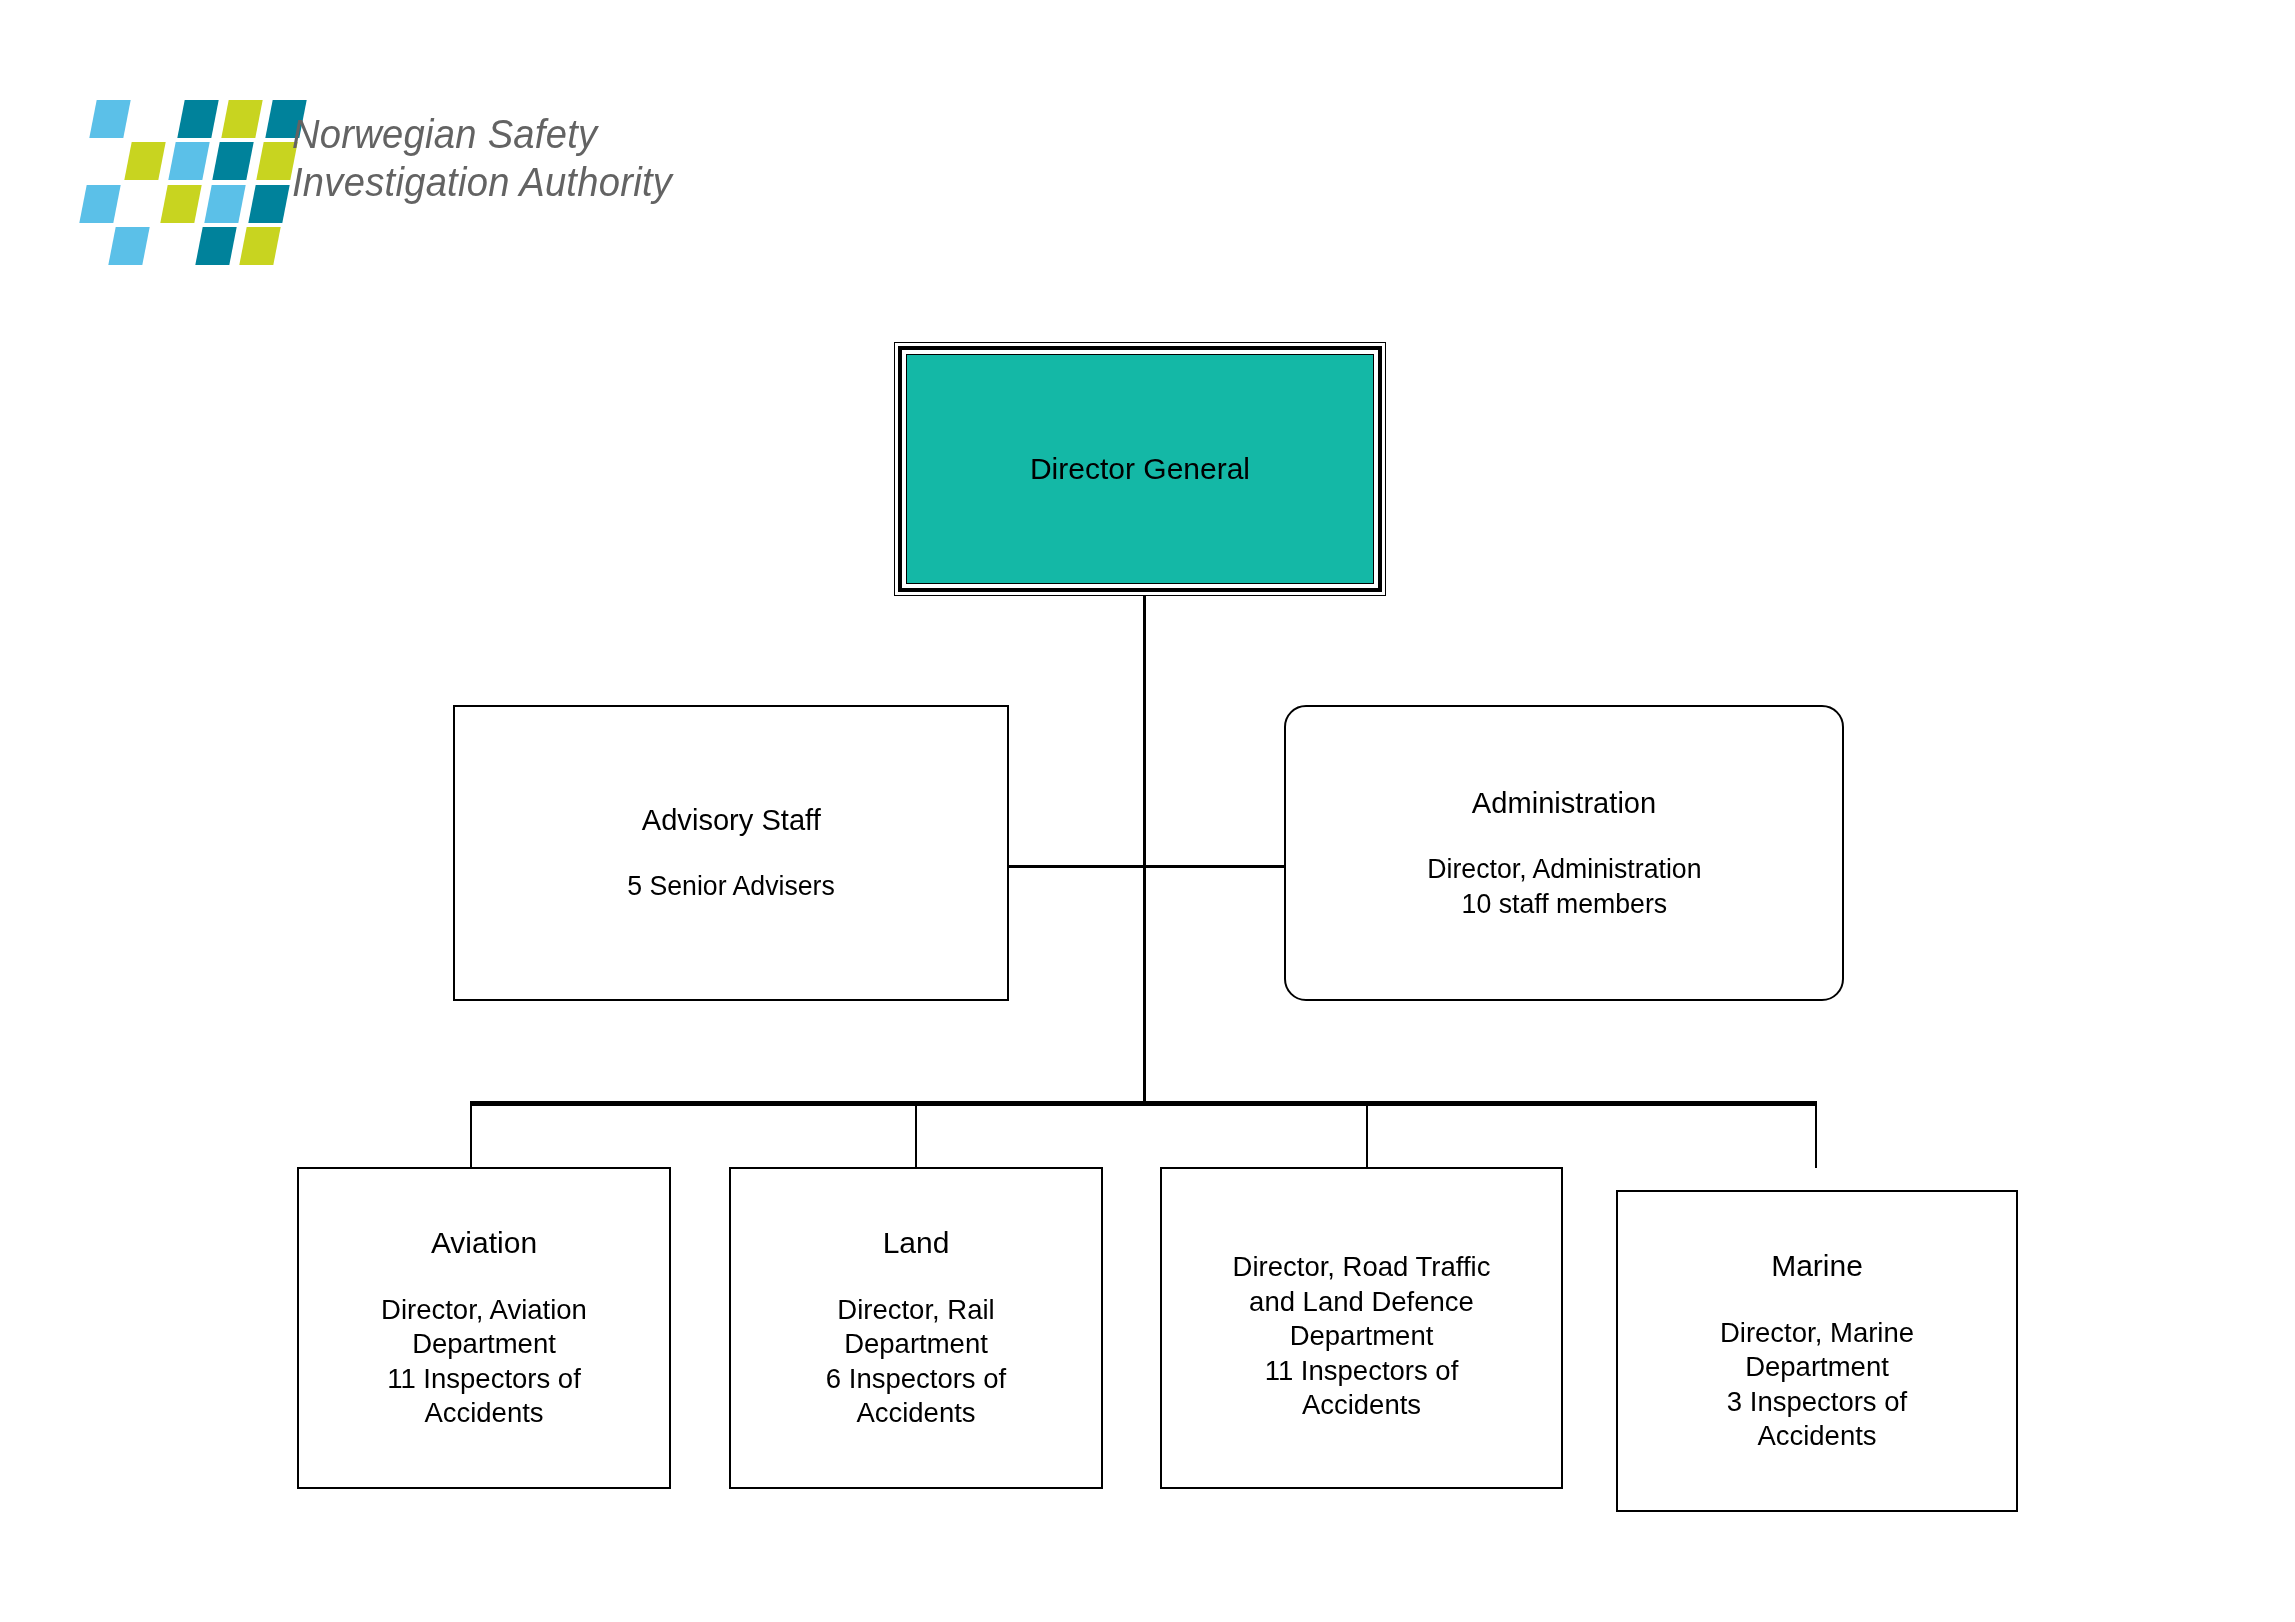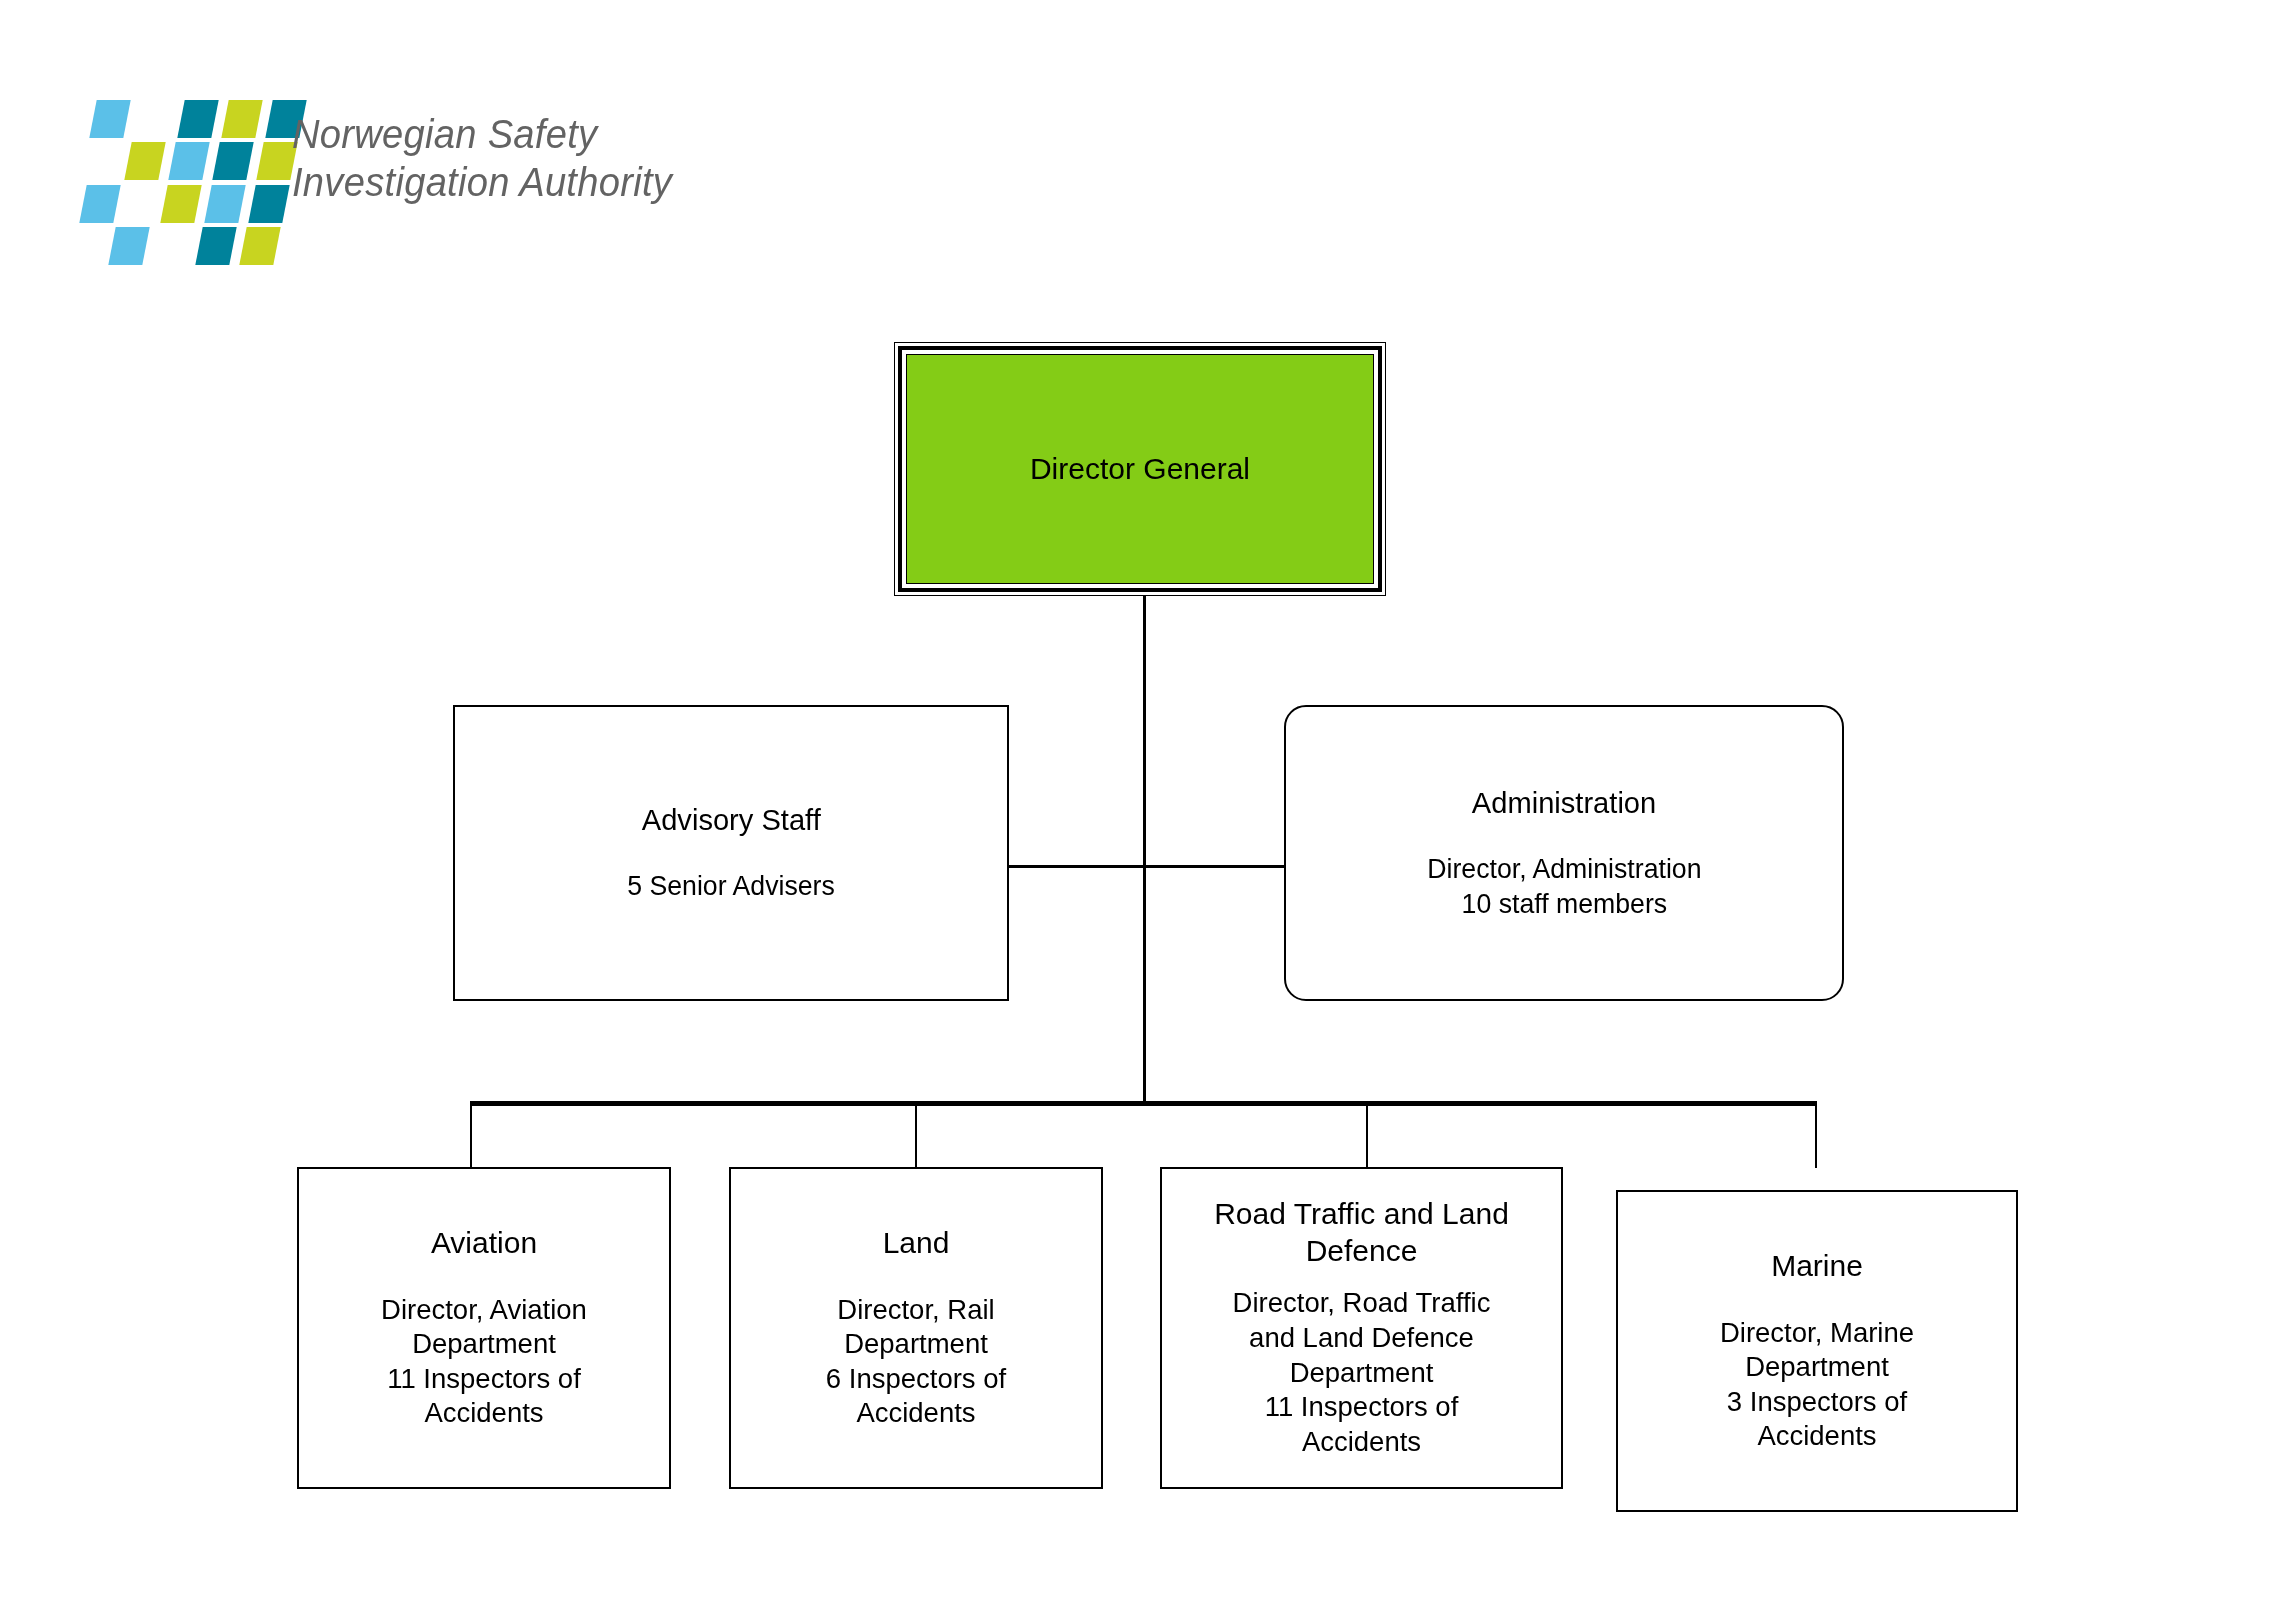--- a/index.html
+++ b/index.html
@@ -120,21 +120,21 @@
     height: 100%;
     border: 4.6px solid #000000;
     padding: 3.9px;
     background: #ffffff;
   }
   #node-director-general .dg-inner {
     box-sizing: border-box;
     width: 100%;
     height: 100%;
     border: 1.3px solid #000000;
-    background: #84cc16;
+    background: #14b8a6;
     display: flex;
     align-items: center;
     justify-content: center;
   }
   #node-director-general .node-title {
     font-size: 30px;
   }
 
   
   .node.tier-mid .node-title,
@@ -218,22 +218,20 @@
 
   <div class="node" style="left:729px; top:1167px; width:374px; height:322px;">
     <div class="node-title">Land</div>
     <div class="node-body">Director, Rail
 Department
 6 Inspectors of
 Accidents</div>
   </div>
 
   <div class="node" style="left:1160px; top:1167px; width:403px; height:322px;">
-    <div class="node-title">Road Traffic and Land
-Defence</div>
     <div class="node-body" style="margin-top:17px;">Director, Road Traffic
 and Land Defence
 Department
 11 Inspectors of
 Accidents</div>
   </div>
 
   <div class="node" style="left:1616px; top:1167px; width:402px; height:322px;margin-top:23px;">
     <div class="node-title">Marine</div>
     <div class="node-body">Director, Marine

